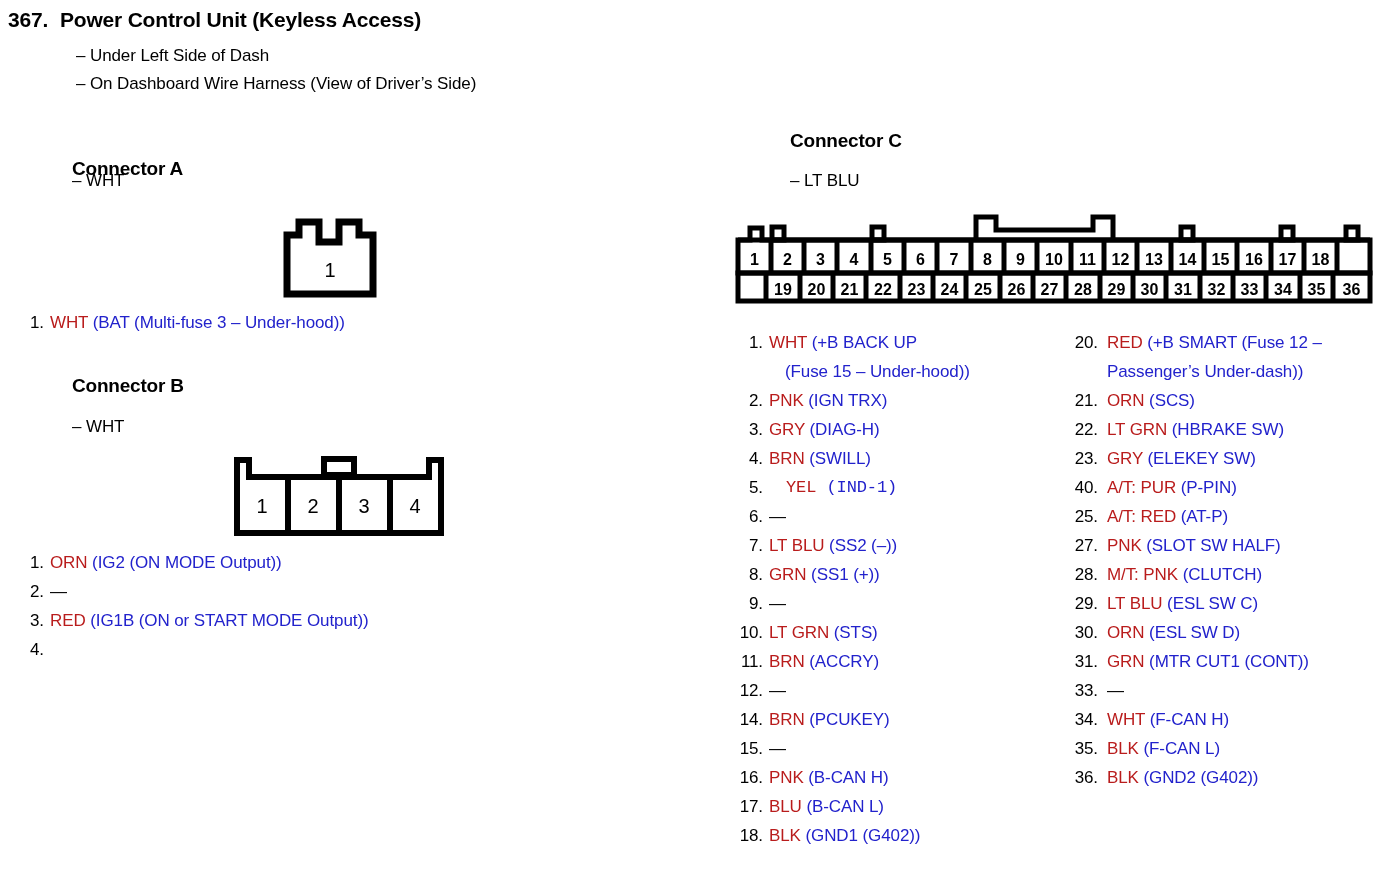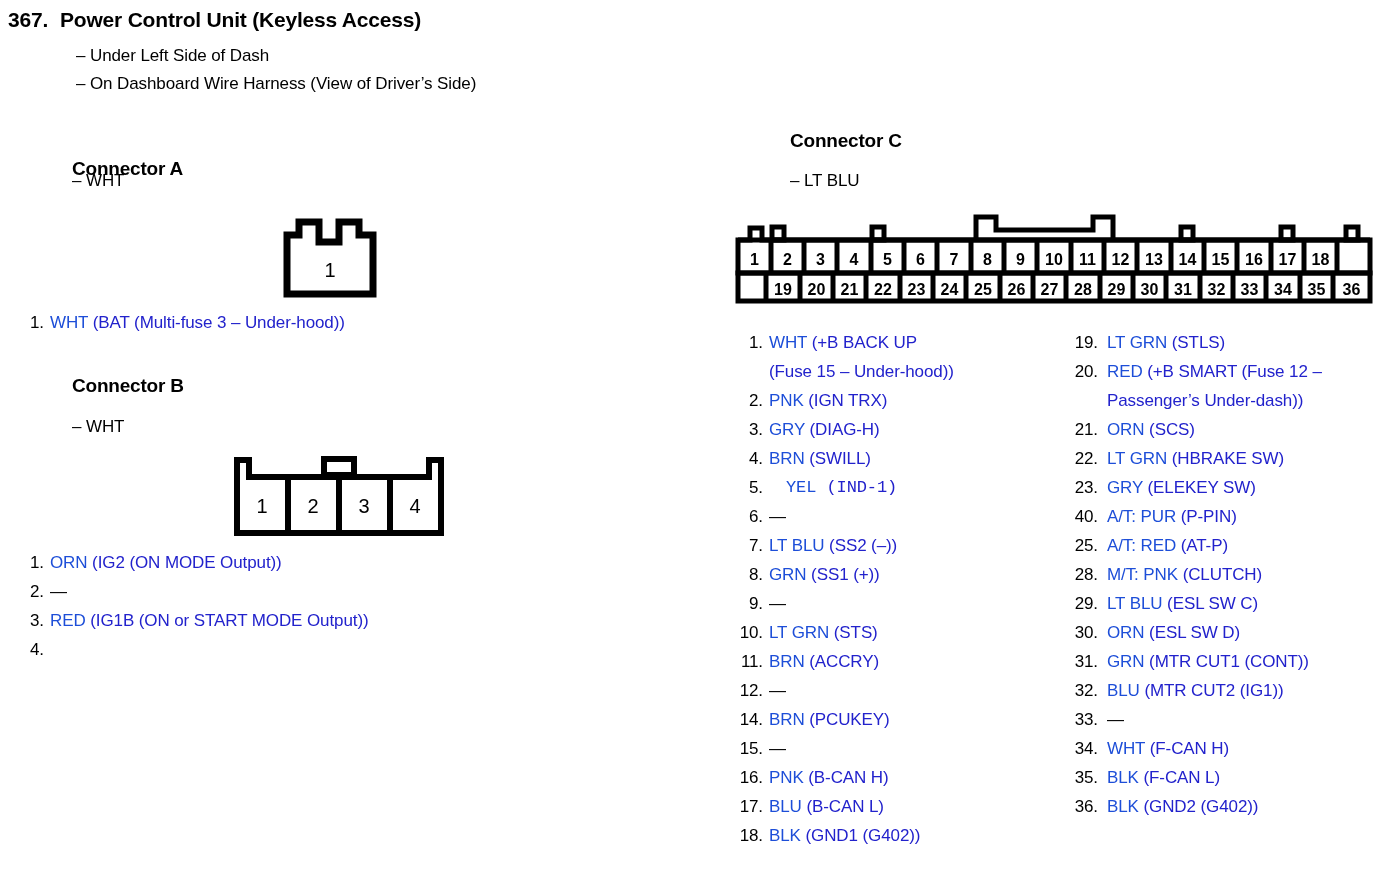--- a/index.html
+++ b/index.html
@@ -57,21 +57,21 @@
   }
   .pin-num {
     position: absolute; left: 0; top: 0;
     width: 30px; text-align: right;
     font-size: 17px;
   }
   .pin-body {
     position: absolute; top: 0;
     font-size: 17px;
   }
-  .pin-wire { color: #1d4ed8; }
+  .pin-wire { color: #b91c1c; }
   .pin-circuit { color: #2222cc; }
   .pin-cont {
     position: absolute;
     font-size: 17px; color: #2222cc; white-space: nowrap;
   }
   .dash-only { color: #000000; }
 
   
   #connA-drawing { left: 277px; top: 209px; width: 118px; height: 90px; }
   #connB-drawing { left: 232px; top: 455px; width: 212px; height: 80px; }
@@ -268,21 +268,21 @@
 
 <div class="pin-list" style="left:733px; top:333px; width:350px;">
   <div class="pin-row">
     <span class="pin-num">1.</span>
     <span class="pin-body" style="left:36px;">
       <span class="pin-wire">WHT</span>
       <span class="pin-circuit">(+B BACK UP</span>
     </span>
   </div>
   <div class="pin-row">
-    <span class="pin-cont" style="left:36px;">(Fuse 15 – Under-hood))</span>
+    <span class="pin-cont" style="left:52px;">(Fuse 15 – Under-hood))</span>
   </div>
   <div class="pin-row">
     <span class="pin-num">2.</span>
     <span class="pin-body" style="left:36px;">
       <span class="pin-wire">PNK</span>
       <span class="pin-circuit">(IGN TRX)</span>
     </span>
   </div>
   <div class="pin-row">
     <span class="pin-num">3.</span>
@@ -382,27 +382,20 @@
     <span class="pin-num">18.</span>
     <span class="pin-body" style="left:36px;">
       <span class="pin-wire">BLK</span>
       <span class="pin-circuit">(GND1 (G402))</span>
     </span>
   </div>
 </div>
 
 <div class="pin-list" style="left:1068px; top:333px; width:322px;">
   <div class="pin-row">
-    <span class="pin-num">19.</span>
-    <span class="pin-body" style="left:39px;">
-      <span class="pin-wire">LT GRN</span>
-      <span class="pin-circuit">(STLS)</span>
-    </span>
-  </div>
-  <div class="pin-row">
     <span class="pin-num">20.</span>
     <span class="pin-body" style="left:39px;">
       <span class="pin-wire">RED</span>
       <span class="pin-circuit">(+B SMART (Fuse 12 –</span>
     </span>
   </div>
   <div class="pin-row">
     <span class="pin-cont" style="left:39px;">Passenger’s Under-dash))</span>
   </div>
   <div class="pin-row">
@@ -434,20 +427,27 @@
     </span>
   </div>
   <div class="pin-row">
     <span class="pin-num">25.</span>
     <span class="pin-body" style="left:39px;">
       <span class="pin-wire">A/T: RED</span>
       <span class="pin-circuit">(AT-P)</span>
     </span>
   </div>
   <div class="pin-row">
+    <span class="pin-num">27.</span>
+    <span class="pin-body" style="left:39px;">
+      <span class="pin-wire">PNK</span>
+      <span class="pin-circuit">(SLOT SW HALF)</span>
+    </span>
+  </div>
+  <div class="pin-row">
     <span class="pin-num">28.</span>
     <span class="pin-body" style="left:39px;">
       <span class="pin-wire">M/T: PNK</span>
       <span class="pin-circuit">(CLUTCH)</span>
     </span>
   </div>
   <div class="pin-row">
     <span class="pin-num">29.</span>
     <span class="pin-body" style="left:39px;">
       <span class="pin-wire">LT BLU</span>
@@ -462,27 +462,20 @@
     </span>
   </div>
   <div class="pin-row">
     <span class="pin-num">31.</span>
     <span class="pin-body" style="left:39px;">
       <span class="pin-wire">GRN</span>
       <span class="pin-circuit">(MTR CUT1 (CONT))</span>
     </span>
   </div>
   <div class="pin-row">
-    <span class="pin-num">32.</span>
-    <span class="pin-body" style="left:39px;">
-      <span class="pin-wire">BLU</span>
-      <span class="pin-circuit">(MTR CUT2 (IG1))</span>
-    </span>
-  </div>
-  <div class="pin-row">
     <span class="pin-num">33.</span>
     <span class="pin-body" style="left:39px;">
       <span class="pin-wire dash-only">—</span>
     </span>
   </div>
   <div class="pin-row">
     <span class="pin-num">34.</span>
     <span class="pin-body" style="left:39px;">
       <span class="pin-wire">WHT</span>
       <span class="pin-circuit">(F-CAN H)</span>

